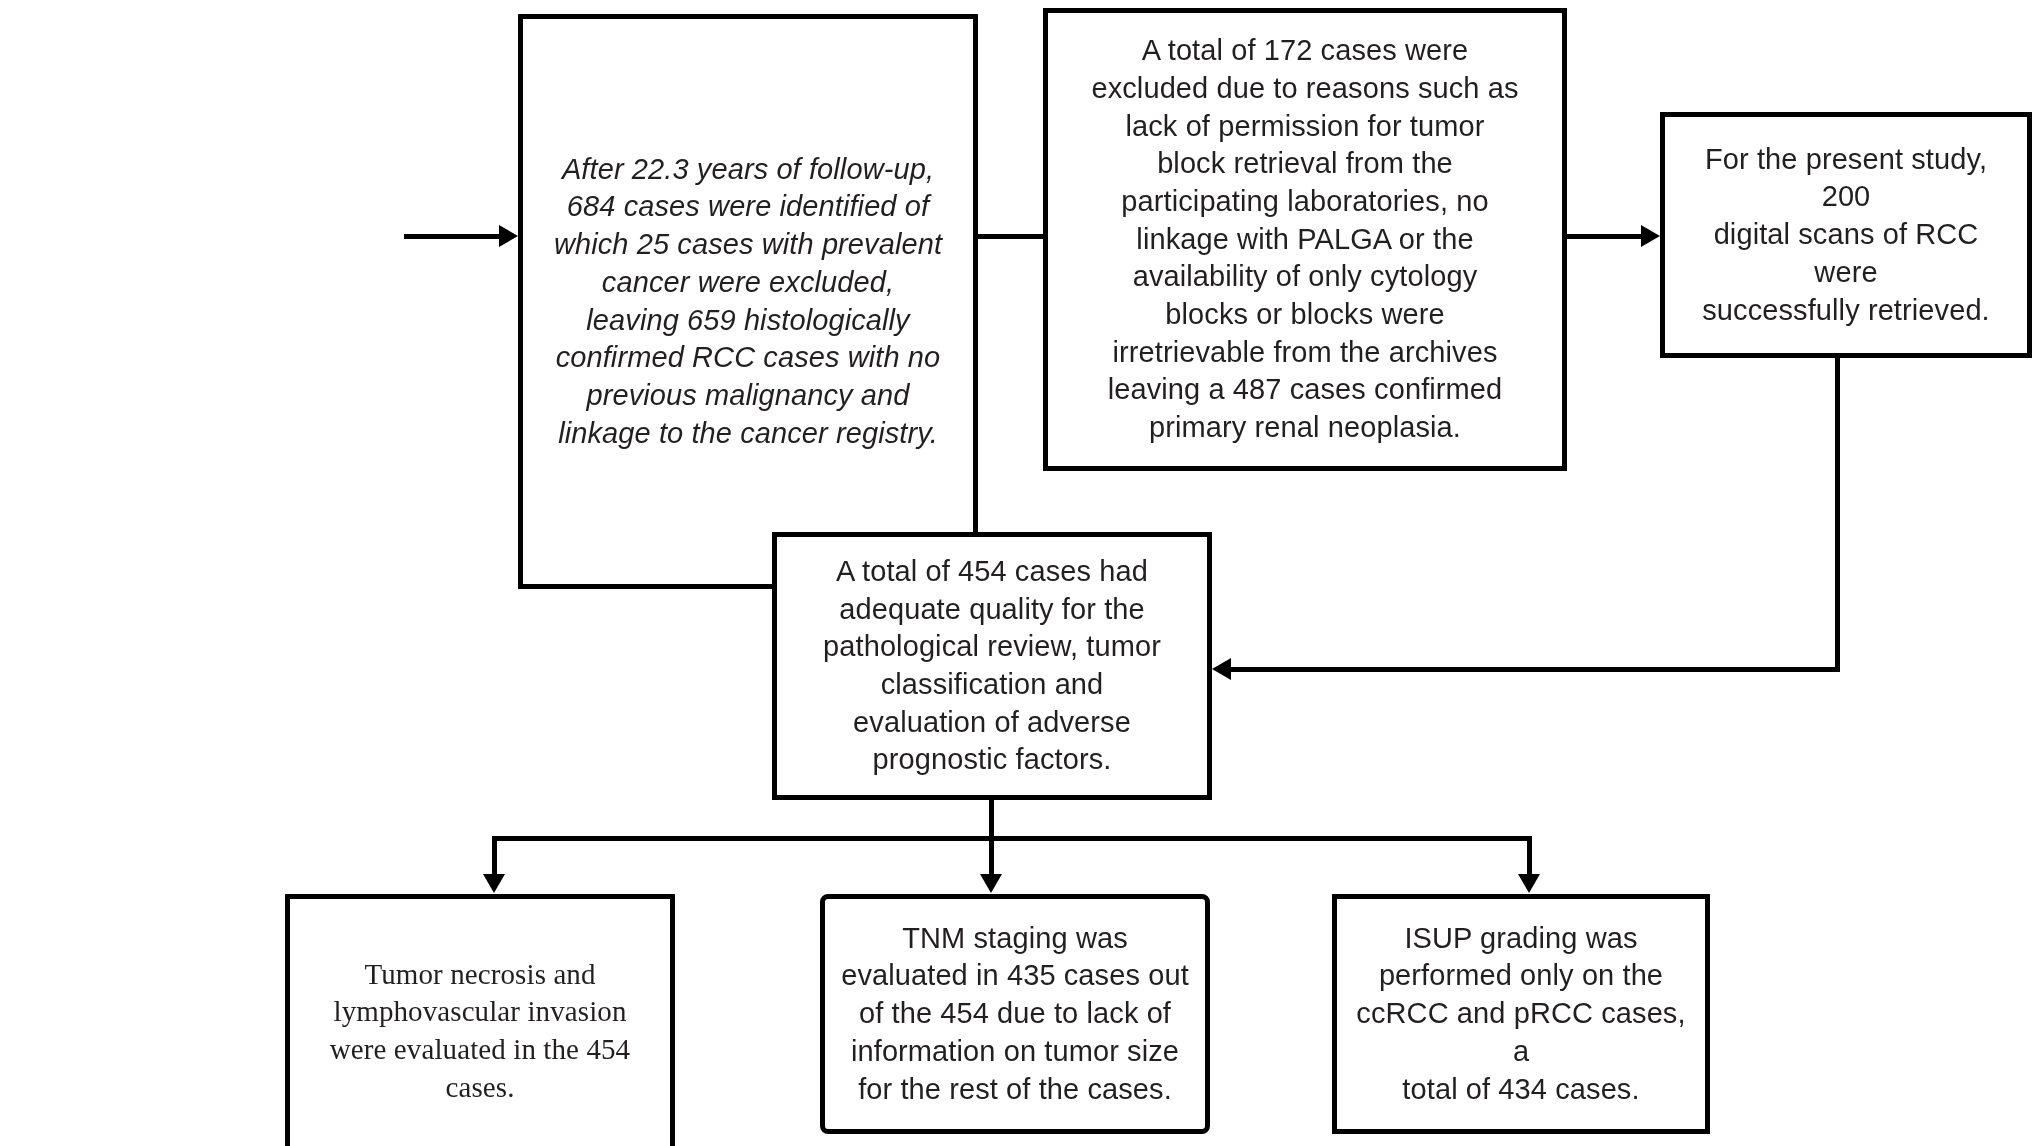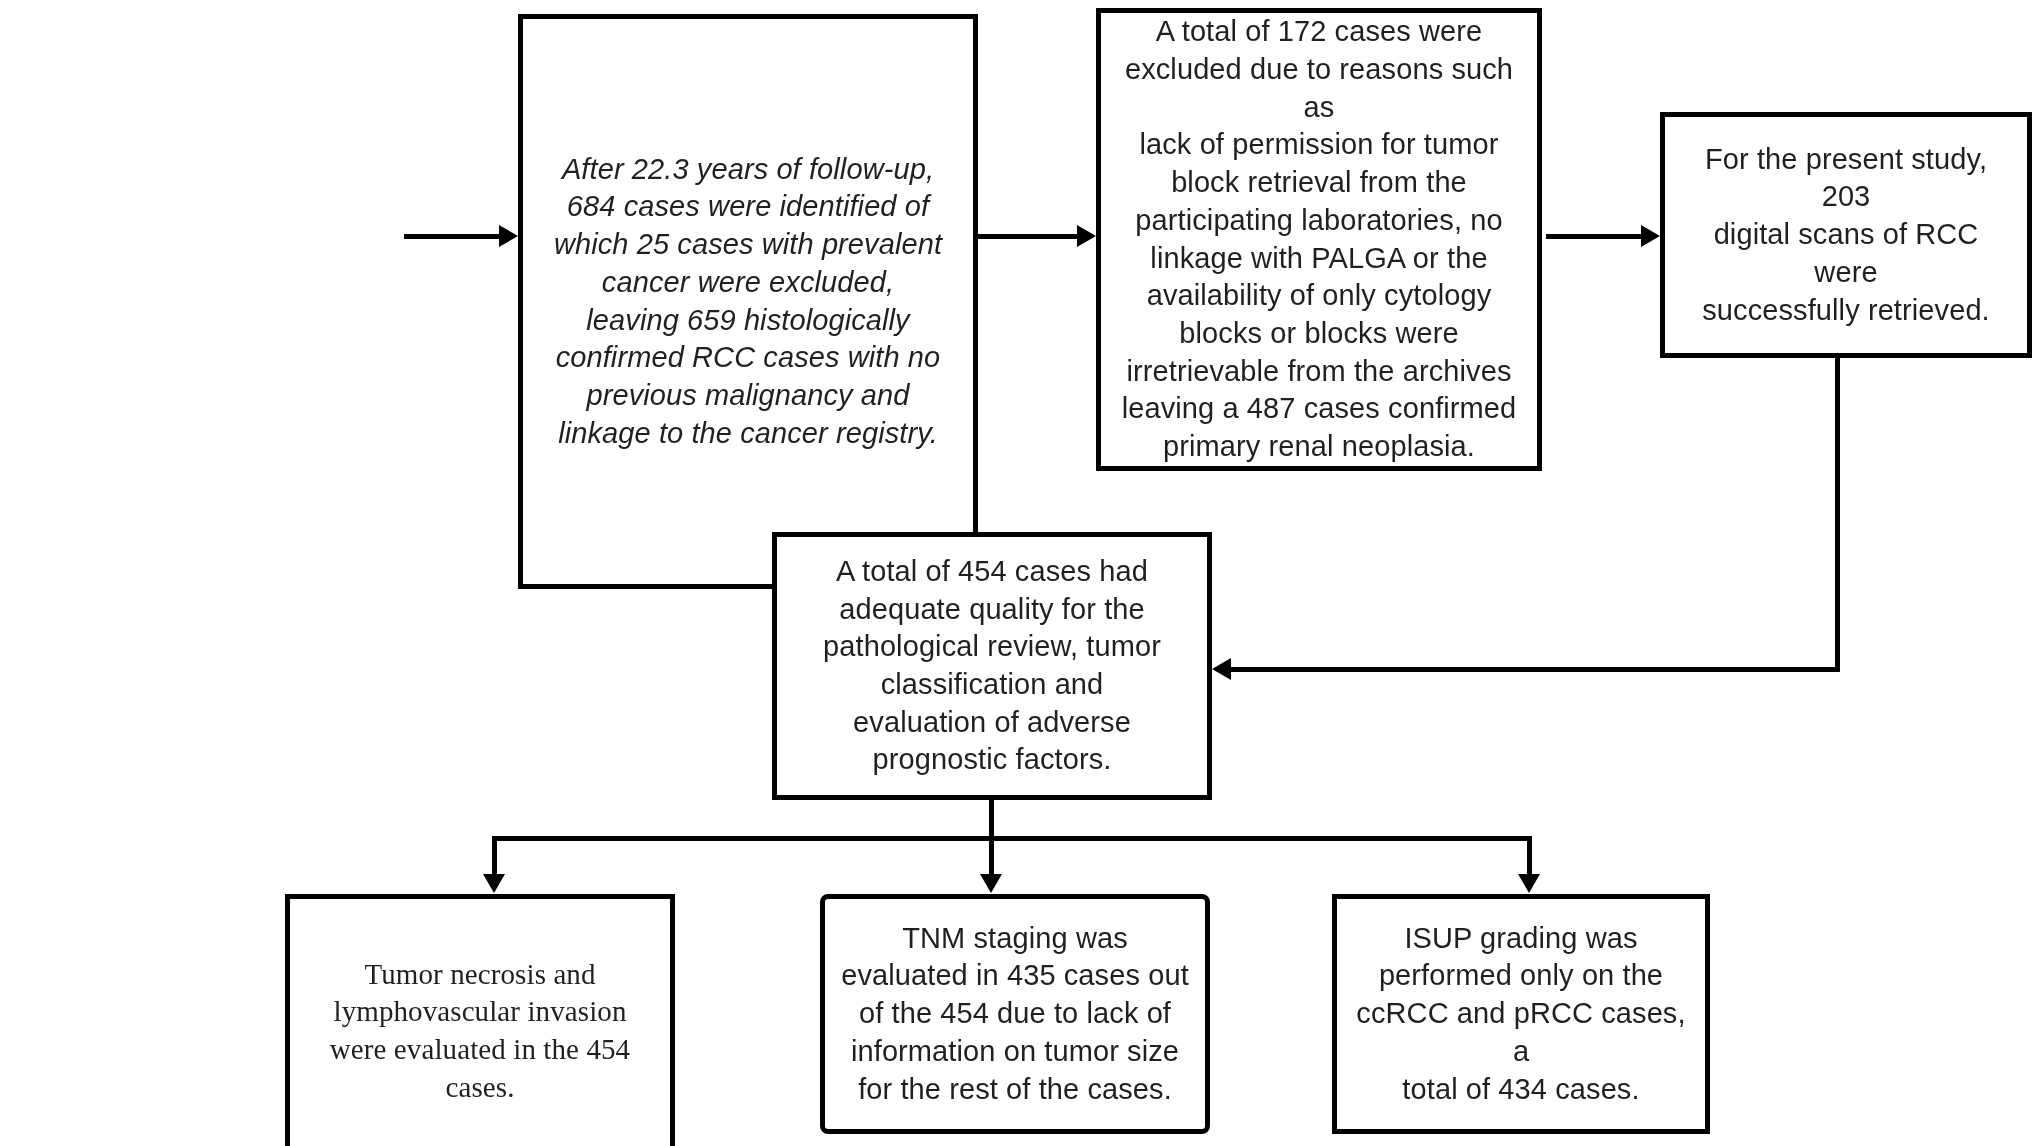--- a/index.html
+++ b/index.html
@@ -34,21 +34,21 @@
     text-align: center;
     font-size: 29px;
     line-height: 1.30;
     color: #231f20;
     white-space: pre-line;
     letter-spacing: 0.1px;
   }
   
   #node-cohort       { left: 14px;   top: 113px;  width: 390px;  height: 247px; }
   #node-followup     { left: 518px;  top: 14px;   width: 460px;  height: 575px; font-style: italic; }
-  #node-excluded     { left: 1096px; top: 8px;    width: 446px;  height: 463px; justify-content: flex-end; }
+  #node-excluded     { left: 1043px; top: 8px;    width: 524px;  height: 463px; justify-content: flex-end; }
   #node-scans        { left: 1660px; top: 112px;  width: 372px;  height: 246px; }
   #node-quality      { left: 772px;  top: 532px;  width: 440px;  height: 268px; }
   #node-necrosis     { left: 285px;  top: 894px;  width: 390px;  height: 274px; font-family: Liberation Serif, serif; }
   #node-tnm          { left: 820px;  top: 894px;  width: 390px;  height: 240px; border-radius: 8px; }
   #node-isup         { left: 1332px; top: 894px;  width: 378px;  height: 240px; }
 
   
   .line {
     position: absolute;
     background: #000000;
@@ -129,21 +129,21 @@
 participating laboratories, no
 linkage with PALGA or the
 availability of only cytology
 blocks or blocks were
 irretrievable from the archives
 leaving a 487 cases confirmed
 primary renal neoplasia.</span>
   </div>
 
   <div class="node" id="node-scans">
-    <span class="node-text">For the present study, 203
+    <span class="node-text">For the present study, 200
 digital scans of RCC were
 successfully retrieved.</span>
   </div>
 
   <div class="node" id="node-quality">
     <span class="node-text">A total of 454 cases had
 adequate quality for the
 pathological review, tumor
 classification and
 evaluation of adverse

